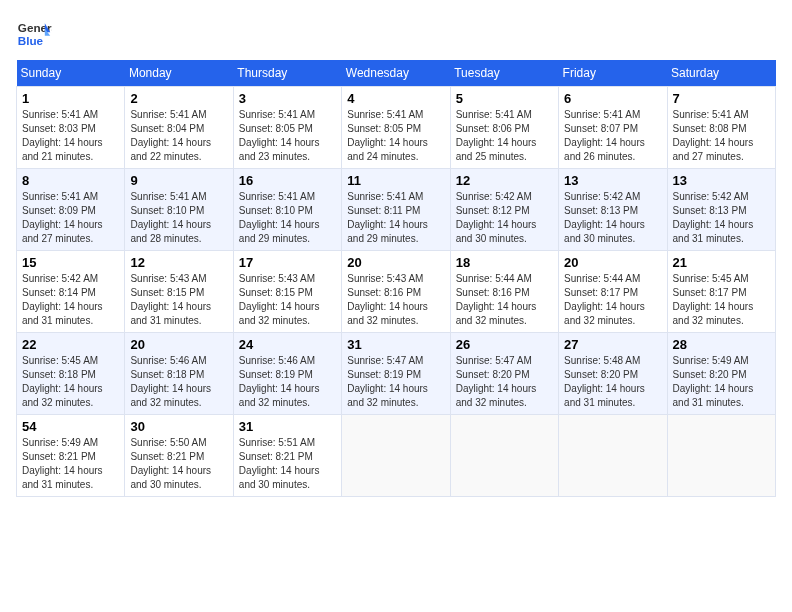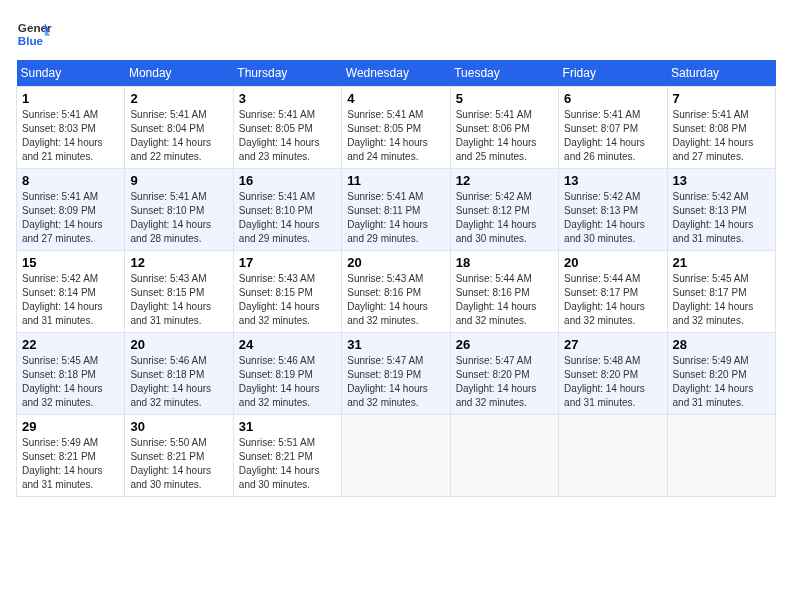--- a/index.html
+++ b/index.html
@@ -341,21 +341,21 @@
         <span class="day-num">28</span>
         <div class="cell-text">
           Sunrise: 5:49 AM<br>
           Sunset: 8:20 PM<br>
           Daylight: 14 hours and 31 minutes.
         </div>
       </td>
       </tr>
       <tr class="week-row">
         <td>
-        <span class="day-num">29</span>
+        <span class="day-num">54</span>
         <div class="cell-text">
           Sunrise: 5:49 AM<br>
           Sunset: 8:21 PM<br>
           Daylight: 14 hours and 31 minutes.
         </div>
       </td>
         <td>
         <span class="day-num">30</span>
         <div class="cell-text">
           Sunrise: 5:50 AM<br>

